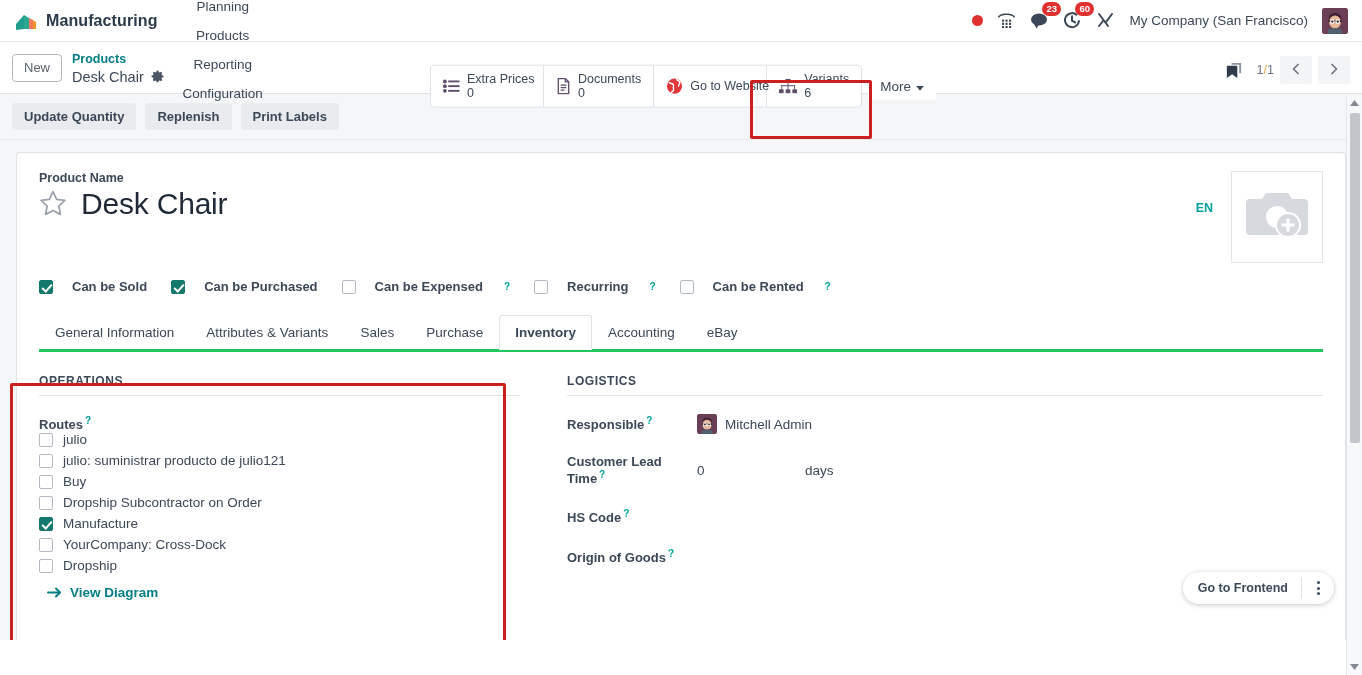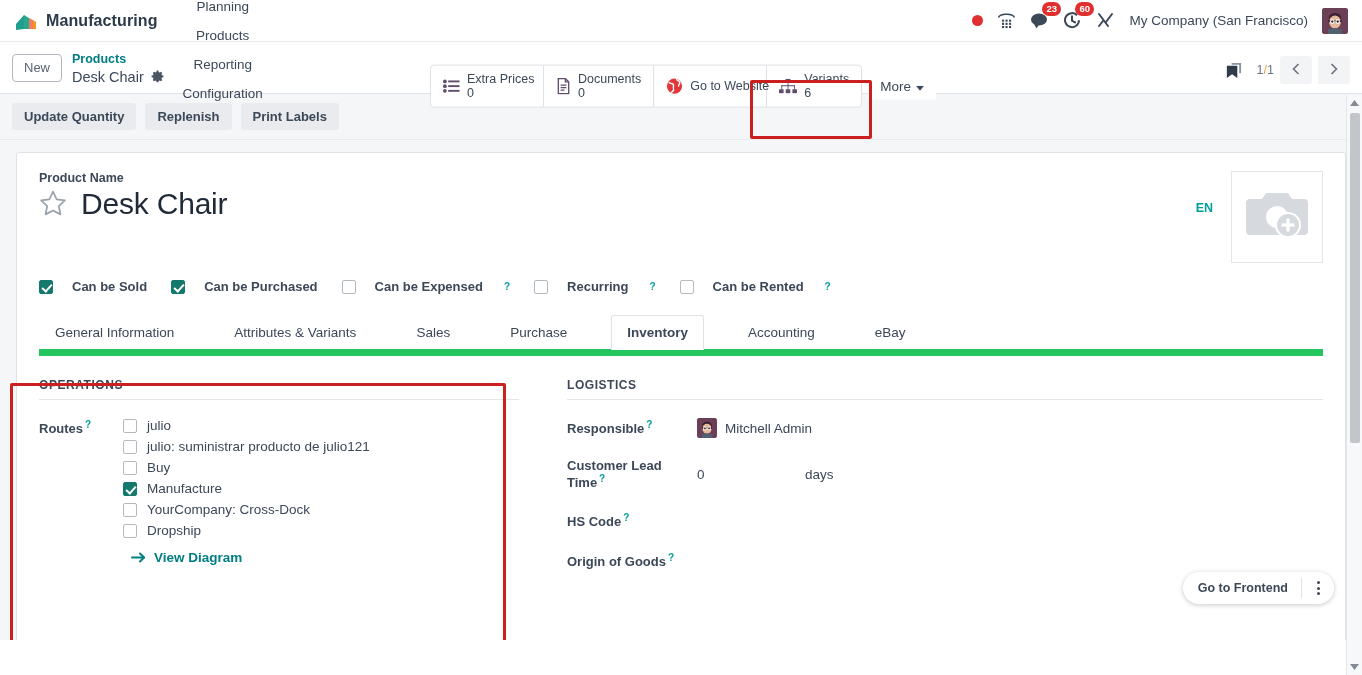--- a/index.html
+++ b/index.html
@@ -184,41 +184,41 @@
     width: 4px; height: 8px; border: solid #fff;
     border-width: 0 2px 2px 0; transform: rotate(42deg);
   }
   .cb-label { font-size: 13px; font-weight: 700; color: #3c4858; cursor: pointer; white-space: nowrap;}
   .help-q {
     font-size: 10px; color: #00a09d; vertical-align: super; cursor: pointer;
     font-weight: 700; margin-left: 2px;
   }
 
   
-  .notebook { margin-top: 20px; border-bottom: 7px solid #22c55e; display: flex; gap: 28px; }
+  .notebook { margin-top: 20px; border-bottom: 3px solid #22c55e; display: flex; }
   .tab {
     font-size: 13.5px; color: #3c4858; padding: 9px 15px;
     border: 1px solid transparent; border-bottom: none; cursor: pointer;
     position: relative; top: 1px; white-space: nowrap;
   }
   .tab.active {
     background: #fff; border-color: #dfe2e7; border-bottom: 1px solid #fff;
     font-weight: 600; border-radius: 3px 3px 0 0;
   }
 
   
   .tab-body { display: flex; padding-top: 22px; gap: 0; }
   .col-left { width: 500px; padding-right: 20px; position: relative; }
   .col-right { flex: 1; padding-left: 28px; }
   .group-title {
     font-size: 12px; font-weight: 700; color: #3c4858;
     letter-spacing: .55px; padding-bottom: 7px;
     border-bottom: 1px solid #e3e5e9; margin-bottom: 18px;
   }
-  .routes-wrap { display: flex; gap: 0; }
+  .routes-wrap { display: flex; gap: 0; flex-direction: column; }
   .routes-label {
     font-size: 13px; font-weight: 700; color: #3c4858; width: 84px; flex: none;
     padding-top: 1px;
   }
   .routes-list { display: flex; flex-direction: column; gap: 6px; }
   .route-item { display: flex; align-items: center; gap: 10px; }
   .route-label { font-size: 13.5px; color: #3c4858; cursor: pointer; white-space: nowrap;}
   .view-diagram {
     display: flex; align-items: center; gap: 8px; margin-top: 6px;
     margin-left: 8px; color: #017e84; font-size: 13.5px; font-weight: 700;
@@ -556,20 +556,24 @@
               <span class="cbox"></span>
               <span class="route-label">julio</span>
             </div>
             <div class="route-item">
               <span class="cbox"></span>
               <span class="route-label">julio: suministrar producto de julio121</span>
             </div>
             <div class="route-item">
               <span class="cbox"></span>
               <span class="route-label">Buy</span>
+            </div>
+            <div class="route-item">
+              <span class="cbox"></span>
+              <span class="route-label">Dropship Subcontractor on Order</span>
             </div>
             <div class="route-item">
               <span class="cbox on"></span>
               <span class="route-label">Manufacture</span>
             </div>
             <div class="route-item">
               <span class="cbox"></span>
               <span class="route-label">YourCompany: Cross-Dock</span>
             </div>
             <div class="route-item">

